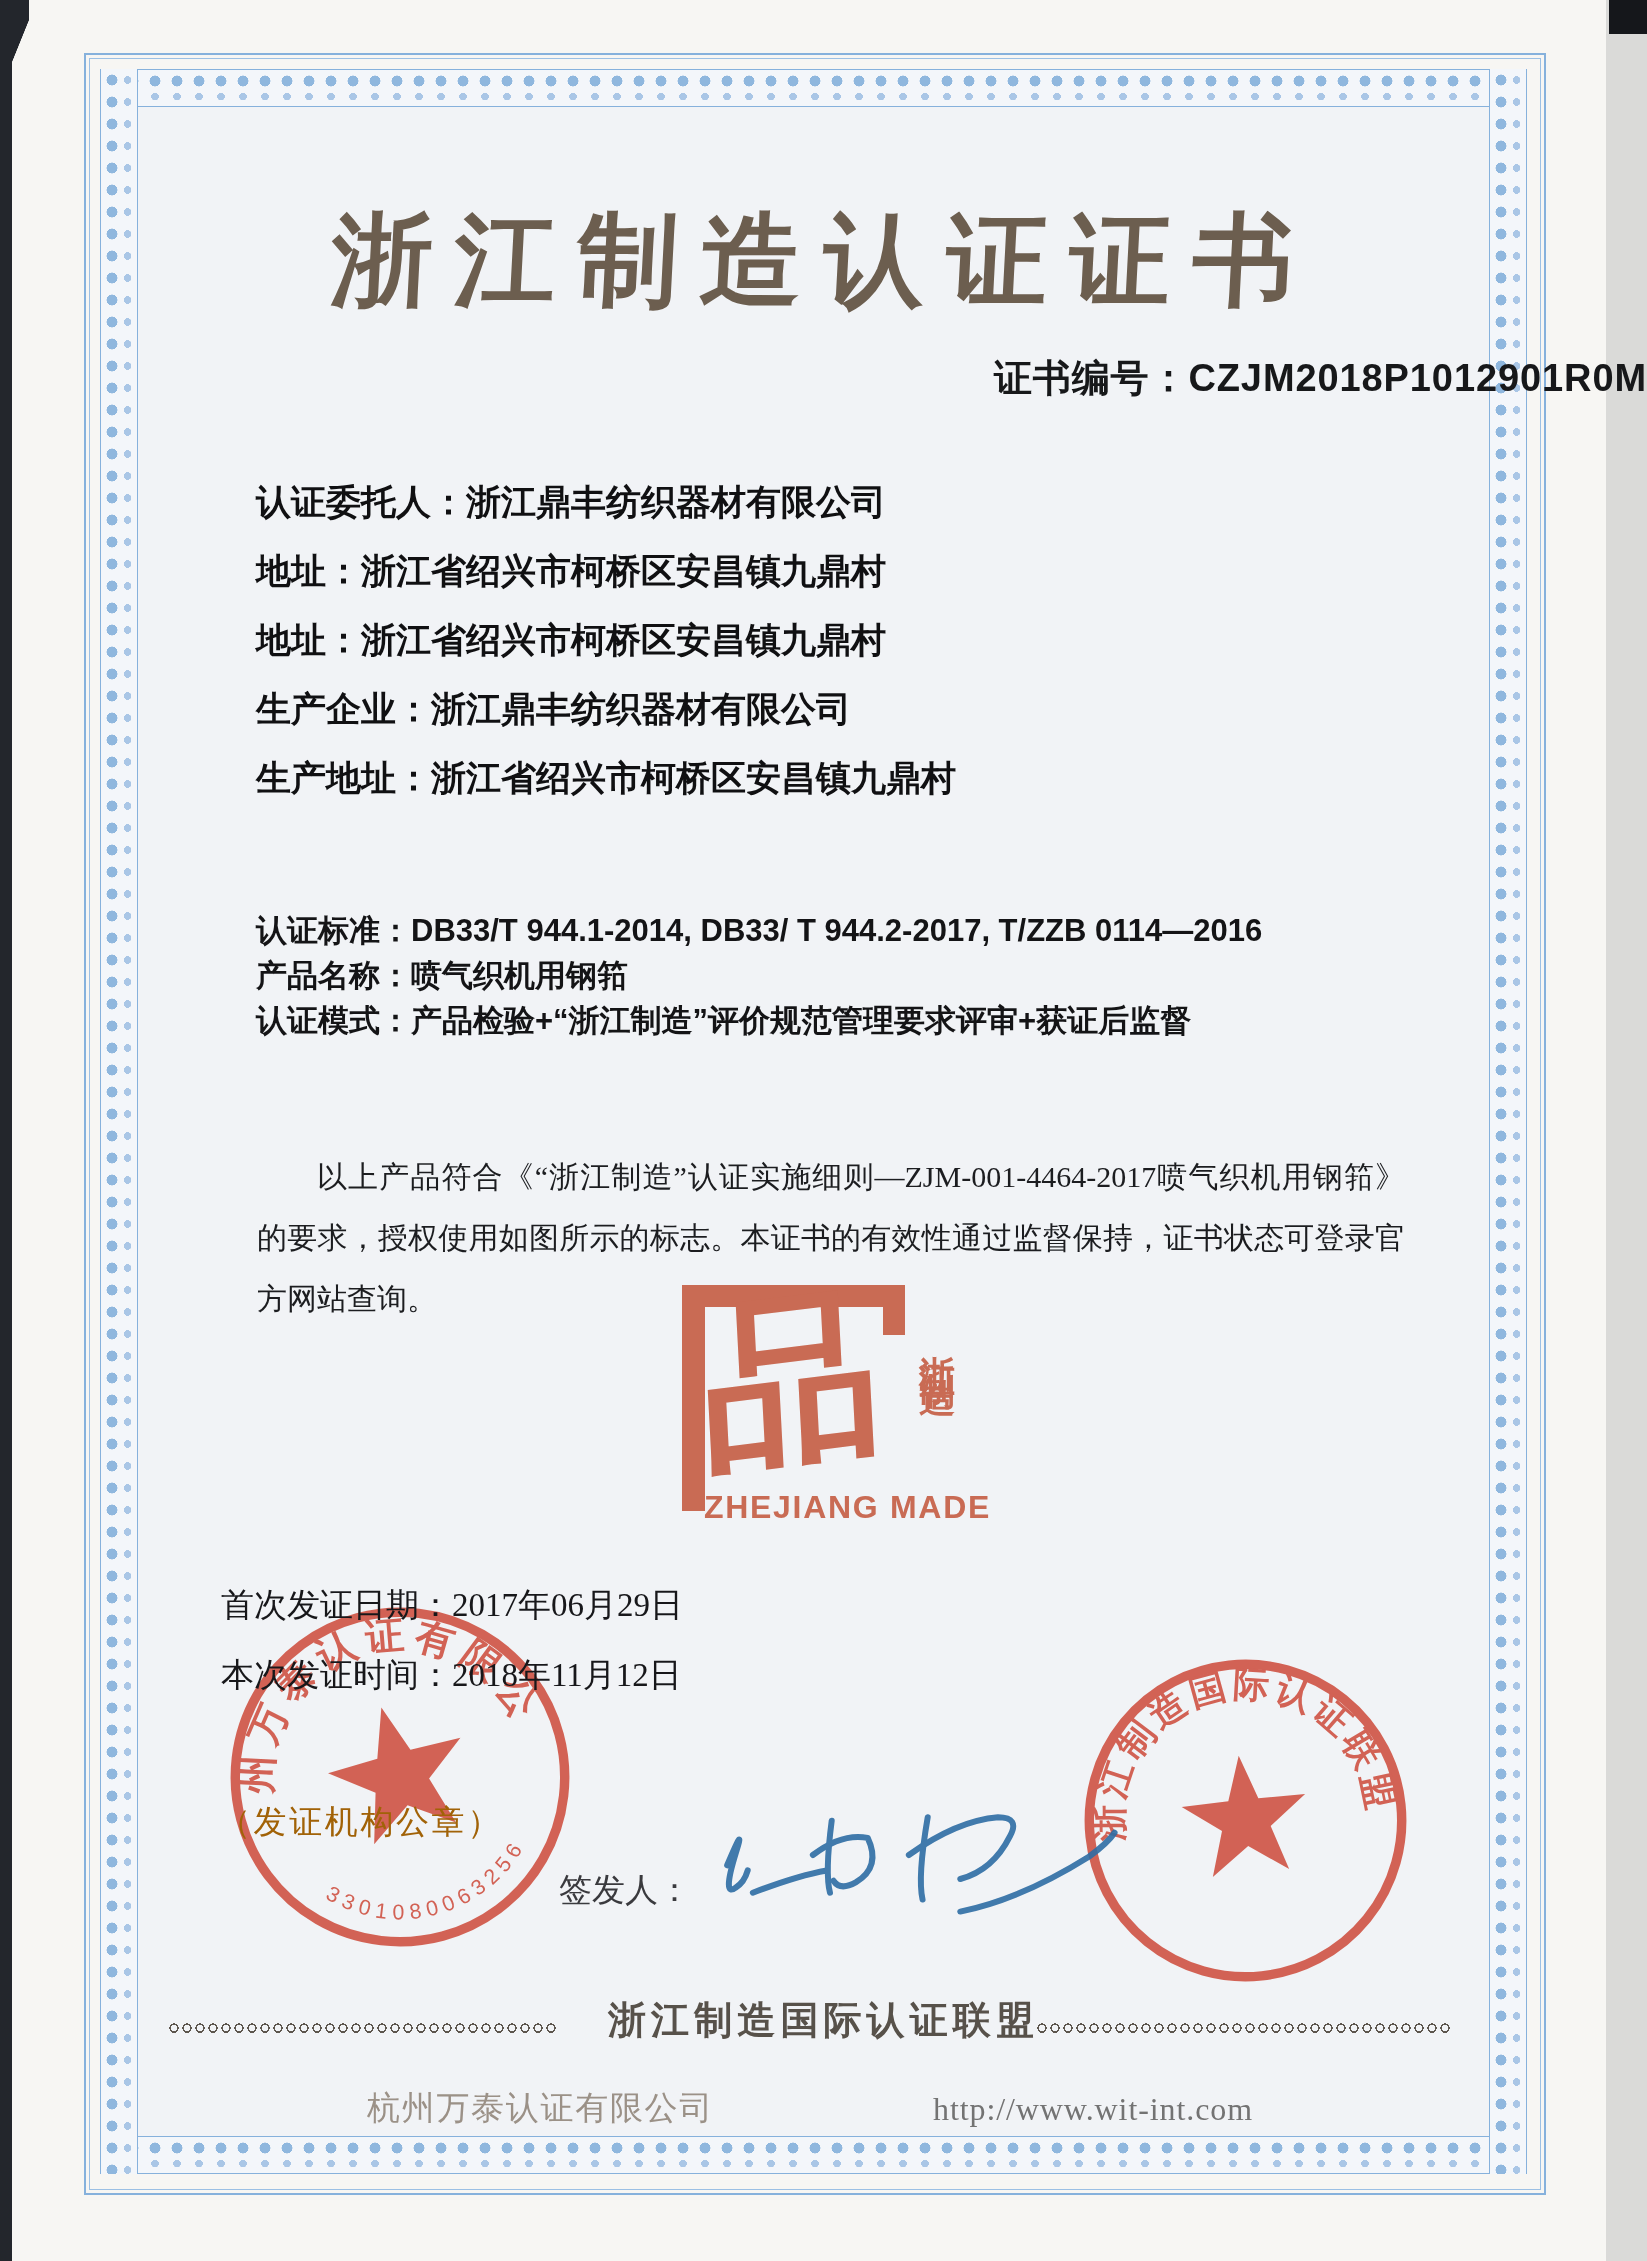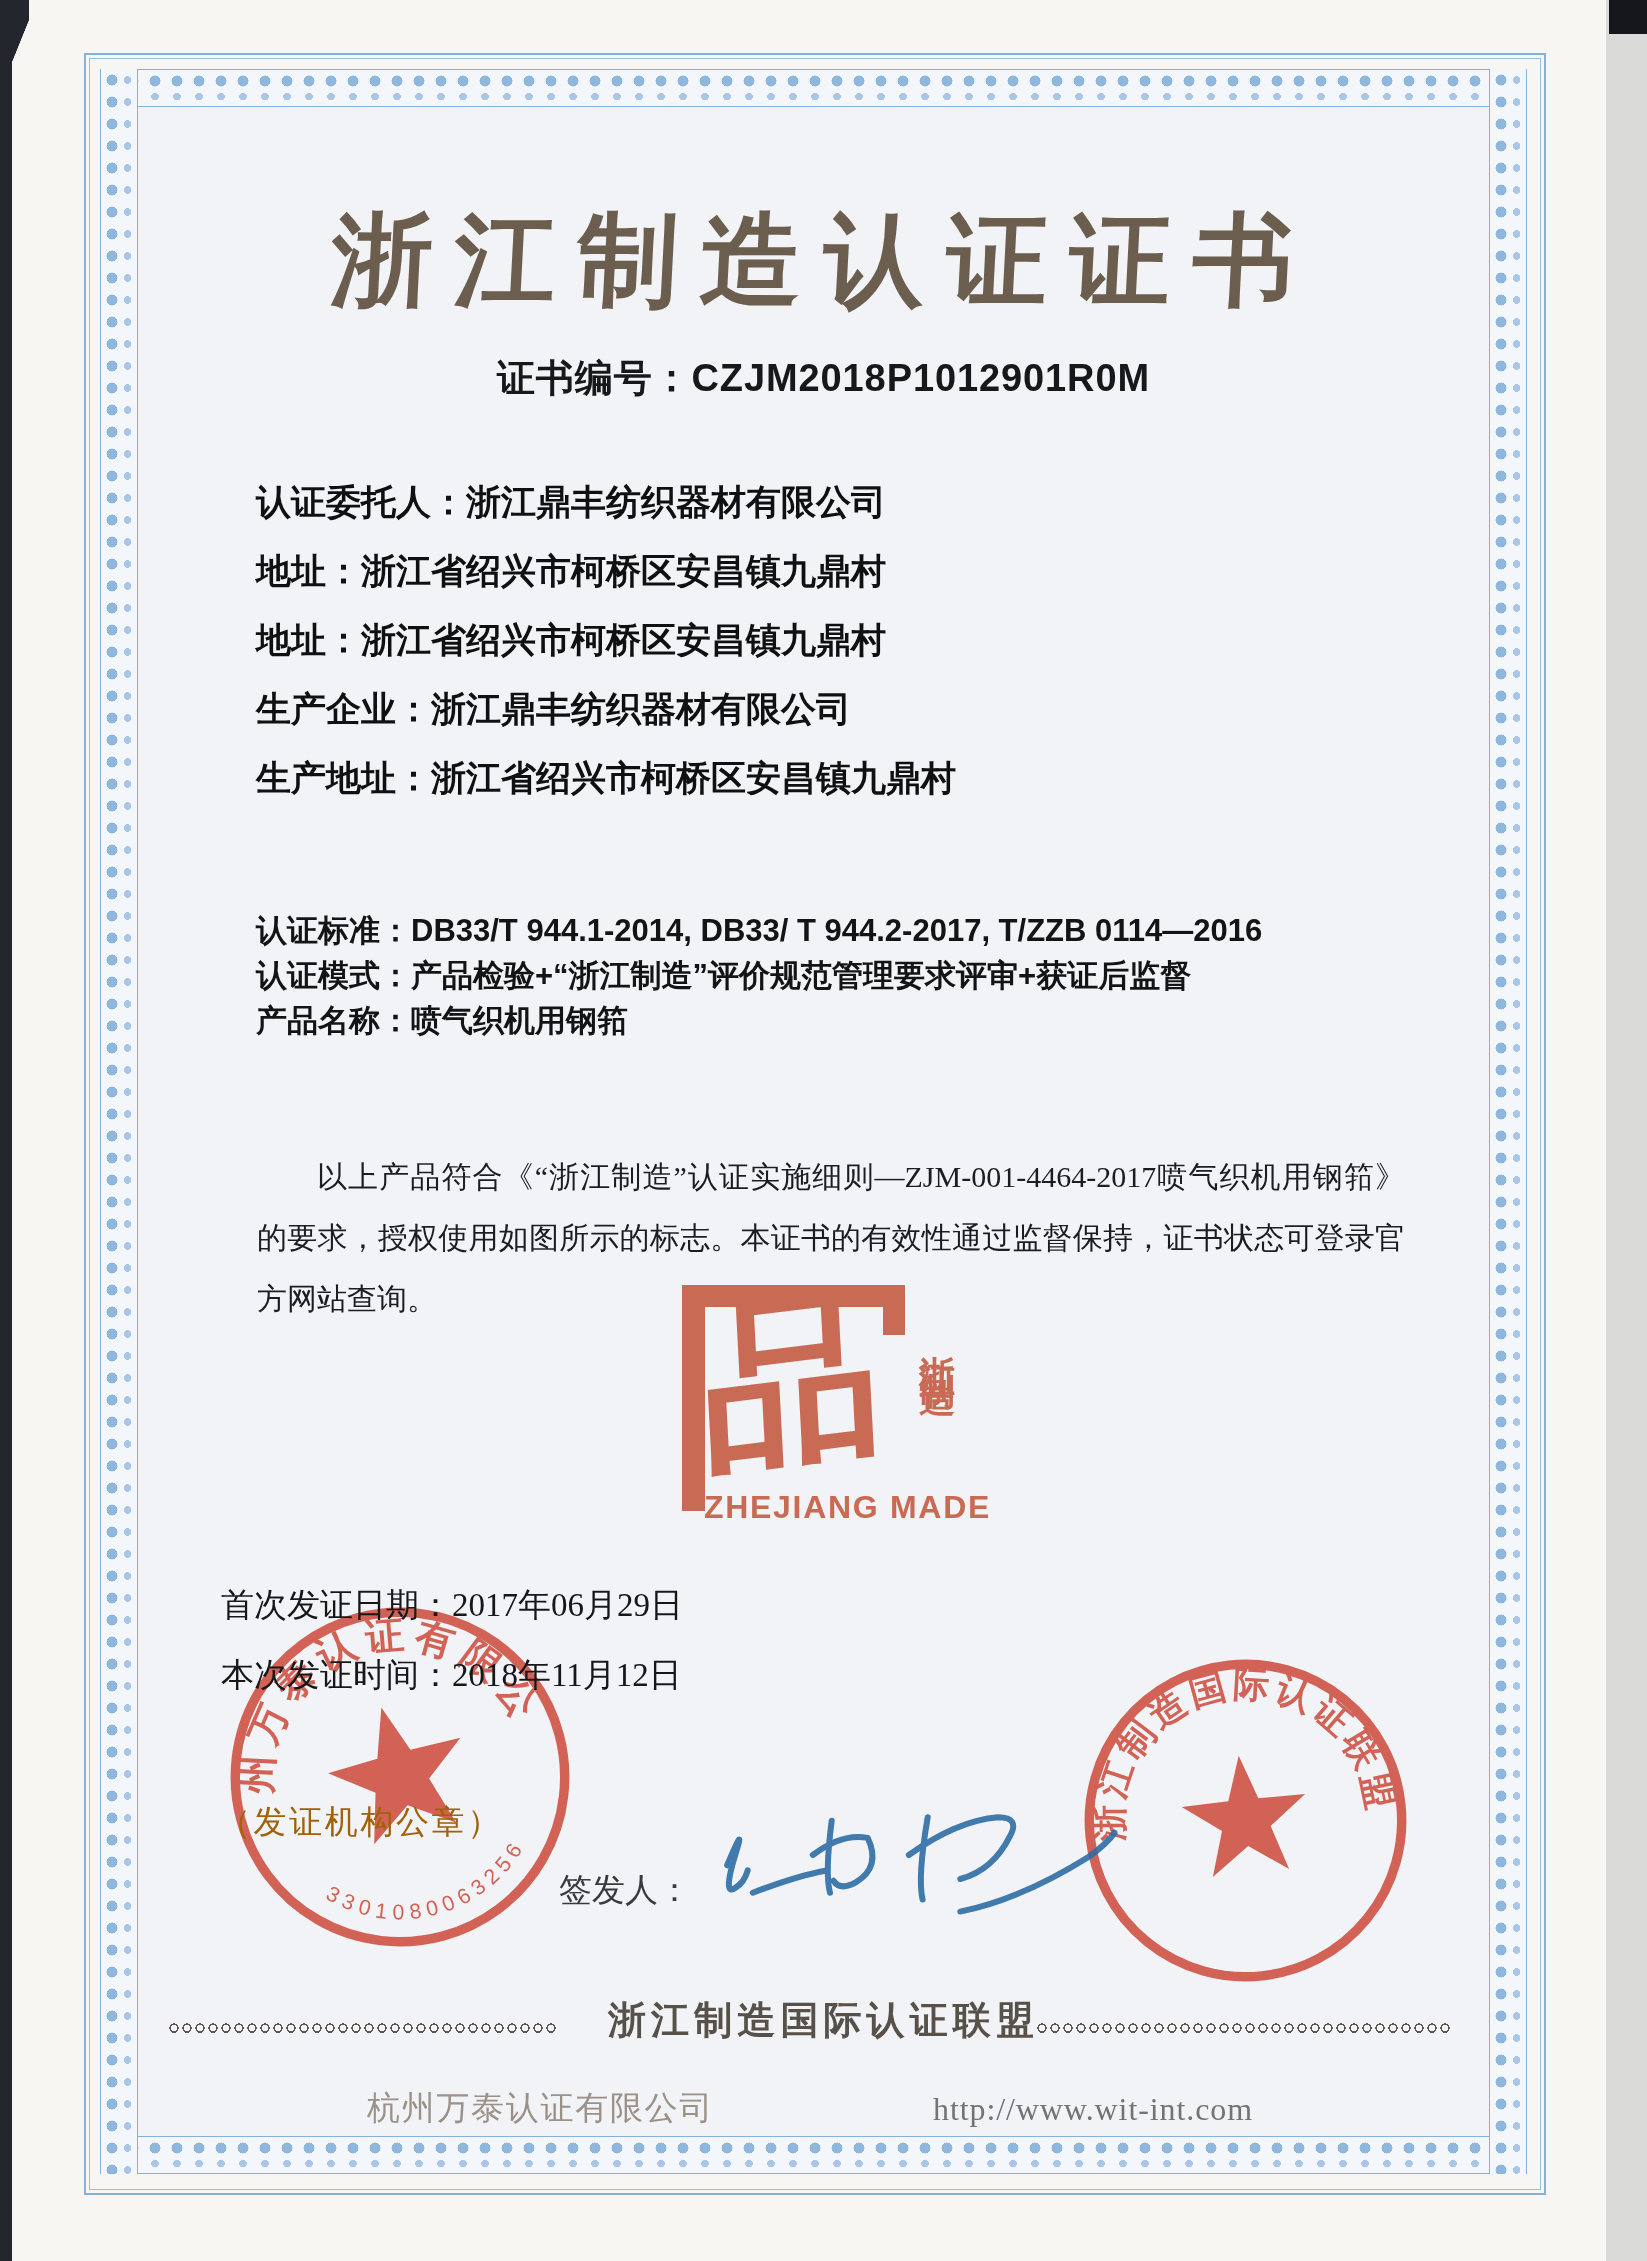--- a/index.html
+++ b/index.html
@@ -39,21 +39,21 @@
     border-left:1.7px solid #86b1dc;border-right:1.7px solid #86b1dc;box-sizing:border-box}
   #band-left{left:100px}
   #band-right{left:1489px}
   #inner-line{left:137px;top:106px;width:1352px;height:2030px;border:1.7px solid #86b1dc;background:#f1f3f6;z-index:0}
   #waves{left:139px;top:108px;width:1349px;height:2026px;z-index:0}
 
   
   #title{left:0;top:194px;width:1647px;text-align:center;
     font-size:101px;font-weight:700;color:#6c5e4f;letter-spacing:22px;
     transform:skewX(-3deg);z-index:5;white-space:nowrap}
-  #certno{left:0;top:353px;width:1647px;text-align:center;font-size:38px;font-weight:700;
+  #certno{left:0;top:353px;width:1647px;text-align:right;font-size:38px;font-weight:700;
     color:#17181a;font-family:"Liberation Sans","DejaVu Sans",sans-serif;letter-spacing:0.9px;z-index:5}
 
   #fields{left:256px;top:467px;z-index:5;font-family:"Liberation Sans","DejaVu Sans",sans-serif}
   .fline{height:69px;line-height:69px;font-size:35px;font-weight:700;color:#101012;white-space:nowrap}
 
   #specs{left:256px;top:908px;z-index:5;font-family:"Liberation Sans","DejaVu Sans",sans-serif}
   .sline{height:45px;line-height:45px;font-size:31px;font-weight:700;color:#141416;white-space:nowrap}
 
   #statement{left:257px;top:1146px;width:1148px;font-size:30px;line-height:61px;color:#1c1d20;
     text-align:justify;text-indent:2em;z-index:5}
@@ -123,22 +123,22 @@
 <div class="abs" id="fields">
   <div class="fline"><span>认证委托人：</span><span>浙江鼎丰纺织器材有限公司</span></div>
   <div class="fline"><span>地址：</span><span>浙江省绍兴市柯桥区安昌镇九鼎村</span></div>
   <div class="fline"><span>地址：</span><span>浙江省绍兴市柯桥区安昌镇九鼎村</span></div>
   <div class="fline"><span>生产企业：</span><span>浙江鼎丰纺织器材有限公司</span></div>
   <div class="fline"><span>生产地址：</span><span>浙江省绍兴市柯桥区安昌镇九鼎村</span></div>
 </div>
 
 <div class="abs" id="specs">
   <div class="sline">认证标准：DB33/T 944.1-2014, DB33/ T 944.2-2017, T/ZZB 0114—2016</div>
+  <div class="sline">产品名称：喷气织机用钢筘</div>
   <div class="sline">认证模式：产品检验+“浙江制造”评价规范管理要求评审+获证后监督</div>
-  <div class="sline">产品名称：喷气织机用钢筘</div>
 </div>
 
 <div class="abs" id="statement">以上产品符合《“浙江制造”认证实施细则—ZJM-001-4464-2017喷气织机用钢筘》的要求，授权使用如图所示的标志。本证书的有效性通过监督保持，证书状态可登录官方网站查询。</div>
 
 <div class="abs" id="logo">
   <div class="lred" id="logo-bar-left"></div>
   <div class="lred" id="logo-bar-top"></div>
   <div class="lred" id="logo-stub"></div>
   <div id="logo-char">品</div>
   <div id="logo-side">浙江制造</div>

